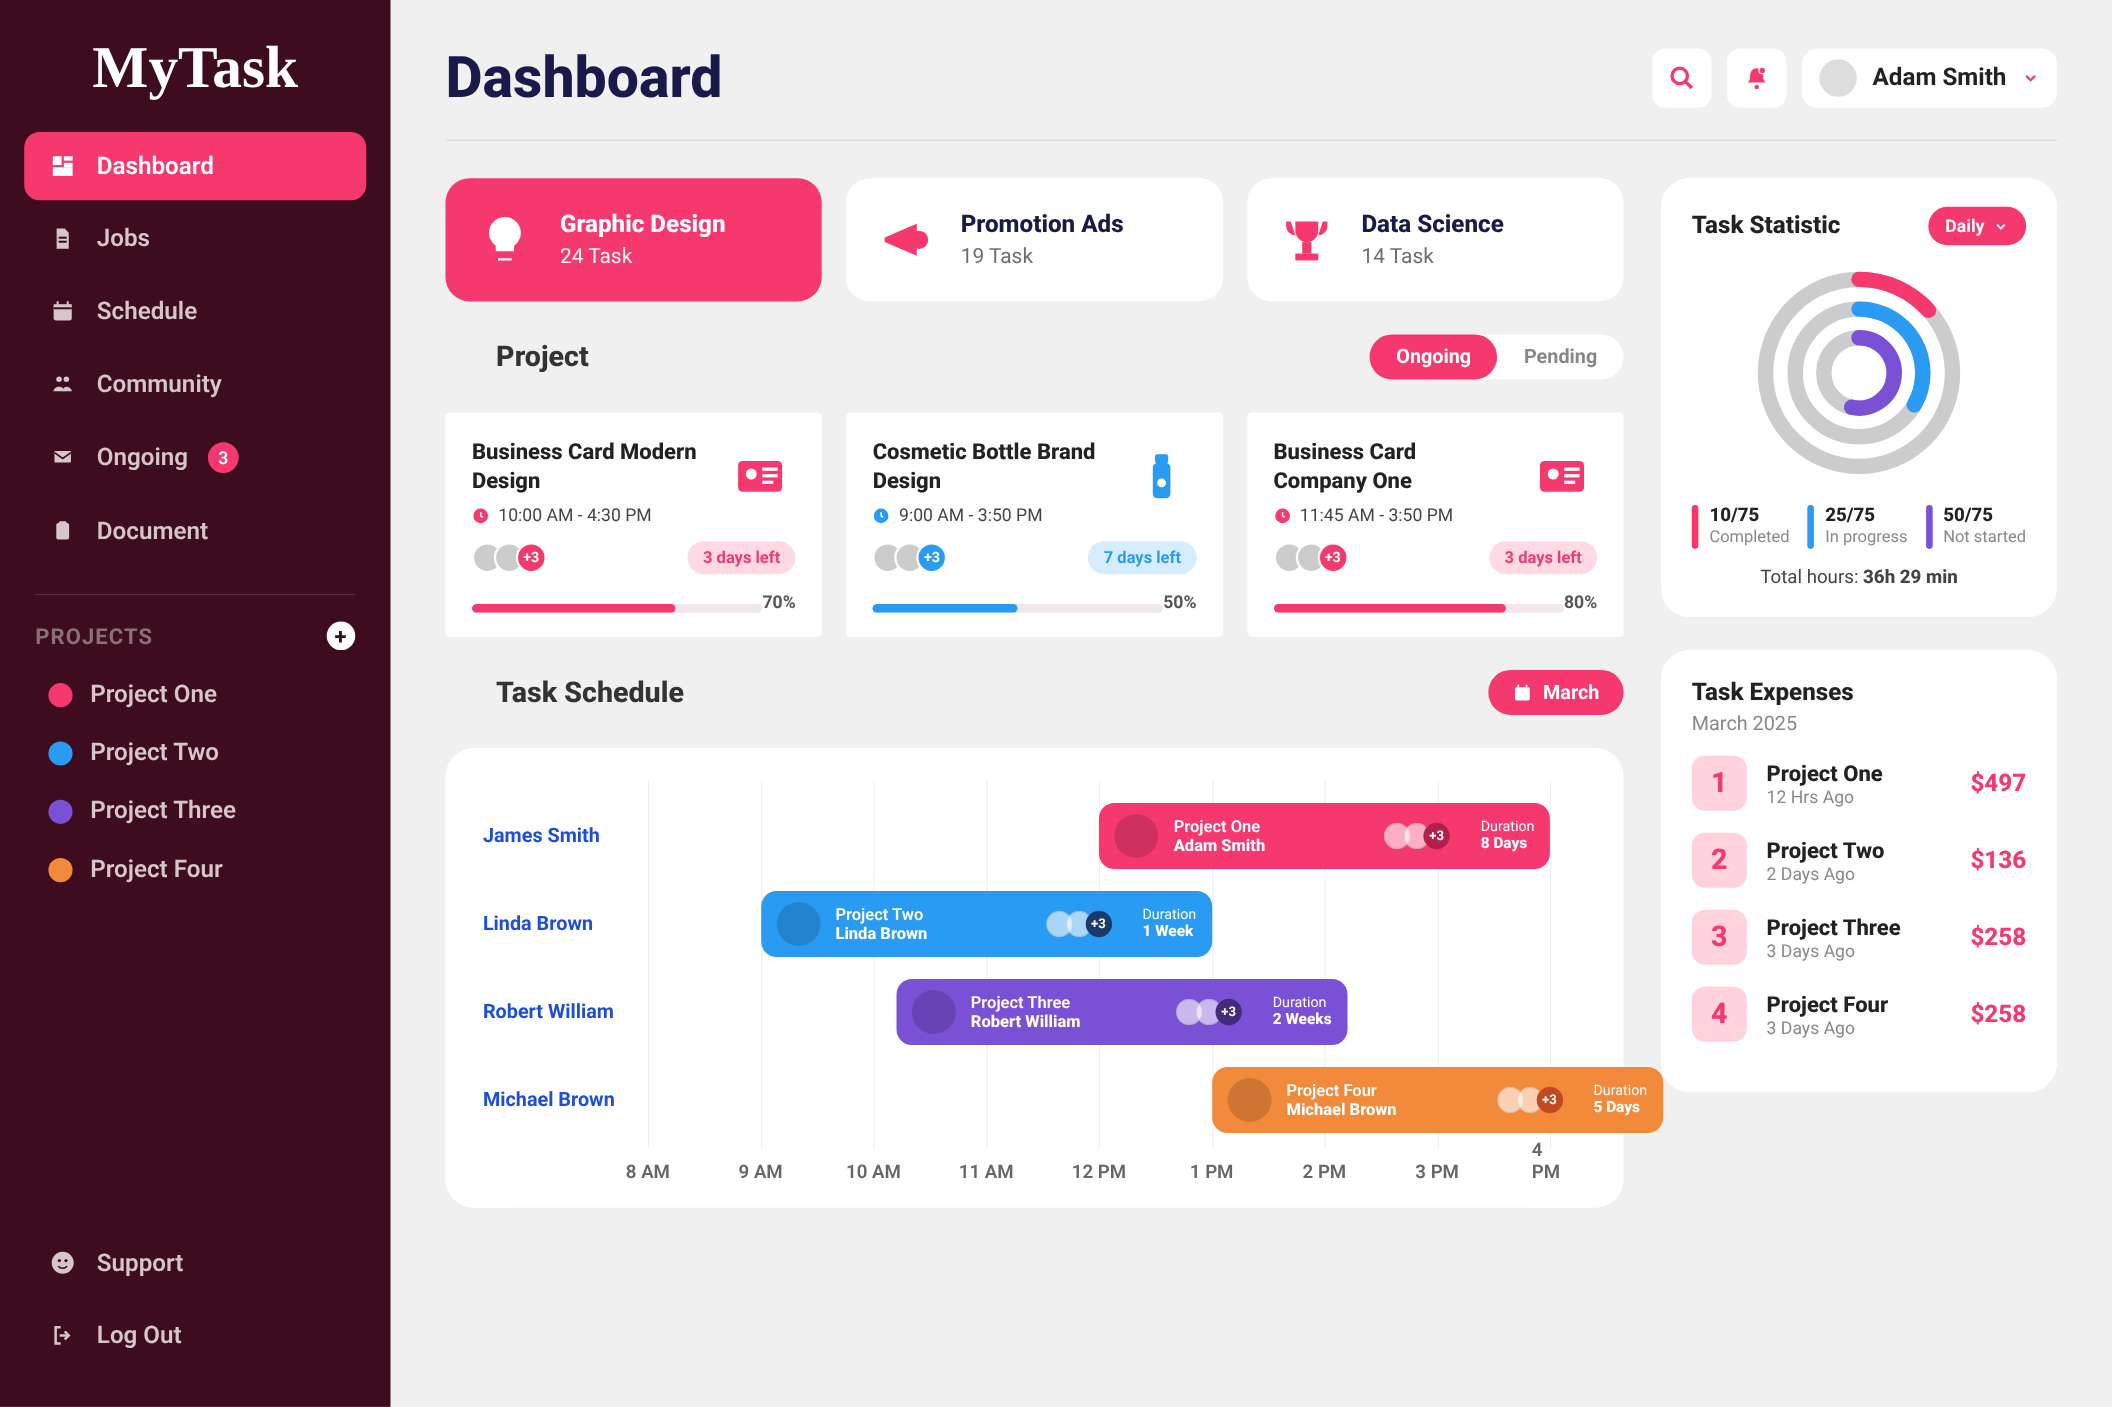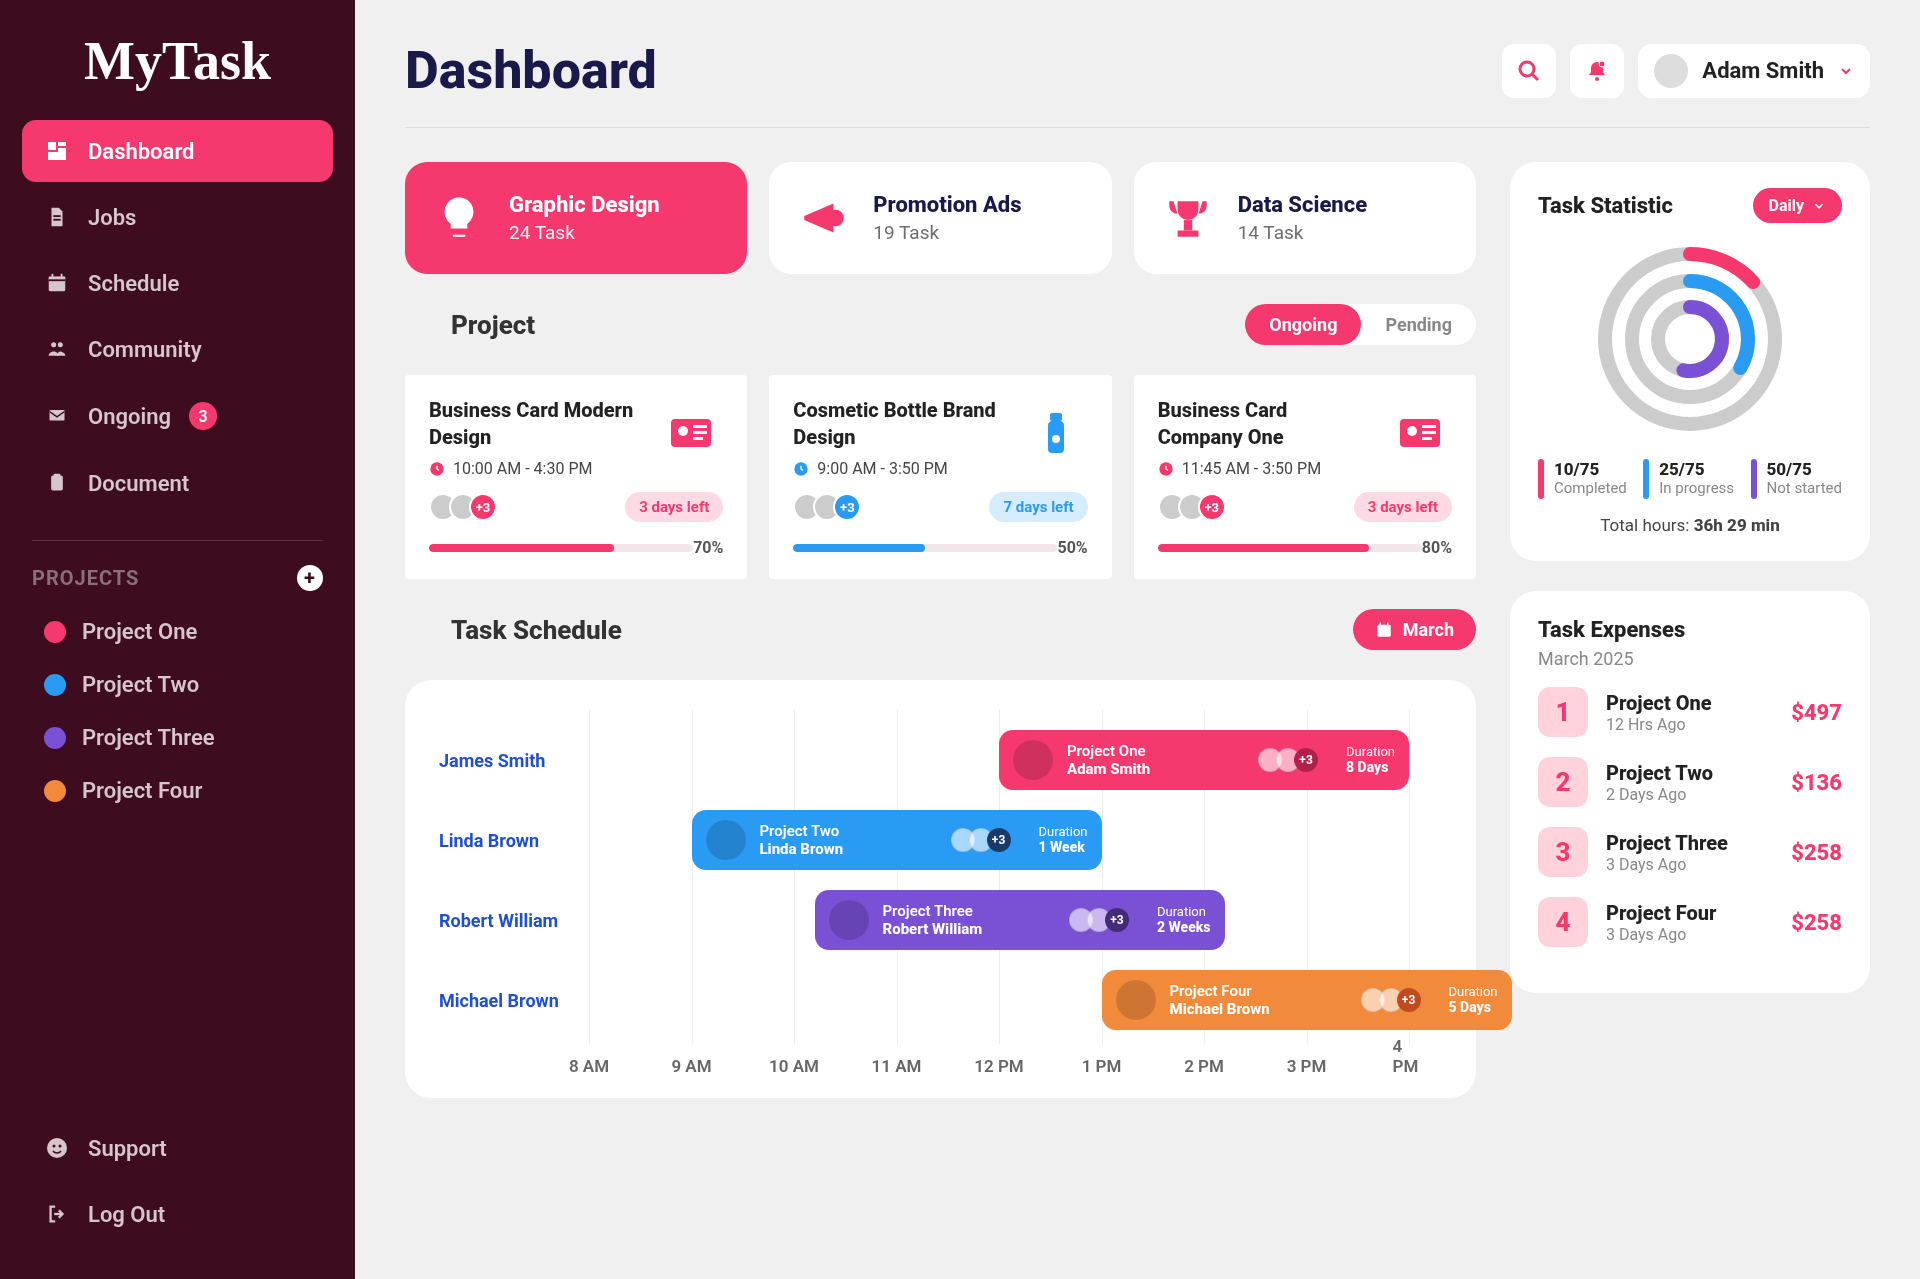--- a/index.html
+++ b/index.html
@@ -54,21 +54,21 @@
   .proj-card .time-row { display: flex; align-items: center; gap: 8px; font-weight: 400; font-size: 16px; color: #444; margin-bottom: 14px; }
   .proj-card .corner-icon { position: absolute; right: 24px; top: 26px; width: 64px; height: 64px; display:flex; align-items:center; justify-content:center; }
   .meta-row { display: flex; justify-content: space-between; align-items: center; margin-bottom: 16px; }
   .avatars { display: flex; align-items: center; }
   .avatars .a { width: 28px; height: 28px; border-radius: 50%; background: #ccc; border: 2px solid #fff; margin-left: -8px; }
   .avatars .a:first-child { margin-left: 0; }
   .avatars .more { width: 28px; height: 28px; border-radius: 50%; display: flex; align-items: center; justify-content: center; font-size: 13px; font-weight: 700; color: #fff; margin-left: -8px; border: 2px solid #fff;}
   .chip { padding: 6px 14px; border-radius: 999px; font-size: 15px; font-weight: 700; }
   .chip.pink { background: #ffd9e4; color: #f5396e; }
   .chip.blue { background: #d6ecff; color: #2a9bf2; }
-  .progress-row { display: flex; align-items: center; }
+  .progress-row { display: flex; align-items: flex-end; }
   .progress-bar { flex: 1; height: 8px; border-radius: 8px; background: #f2e6ea; overflow: hidden; }
   .progress-fill { height: 100%; border-radius: 8px; }
   .pct { font-weight: 700; font-size: 16px; color: #555; }
 
   
   .month-btn { background: #f5396e; color: #fff; border-radius: 999px; padding: 10px 22px; font-weight: 700; display: flex; align-items: center; gap: 10px; font-size: 18px; cursor:pointer;}
   .sched-panel { background: #fff; border-radius: 26px; padding: 30px 34px 18px 34px; }
   .sched-body { position: relative; height: 370px; }
   .col-line { position: absolute; top: 0; bottom: 36px; width: 1px; background: #eee; }
   .row-label { position: absolute; left: 0; font-weight: 700; color: #1d4ed8; font-size: 18px; transform: translateY(-50%); }

